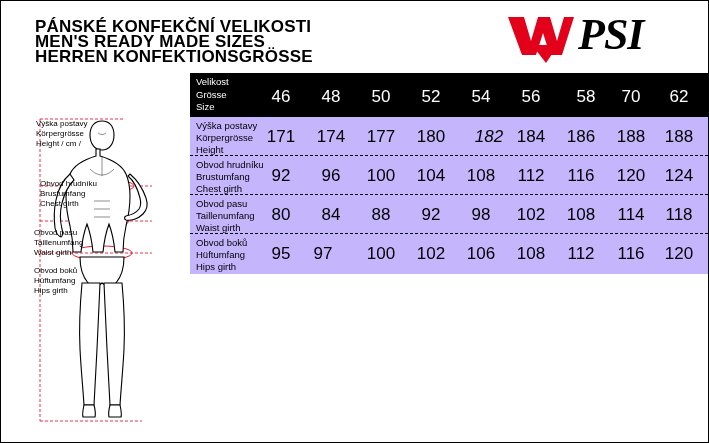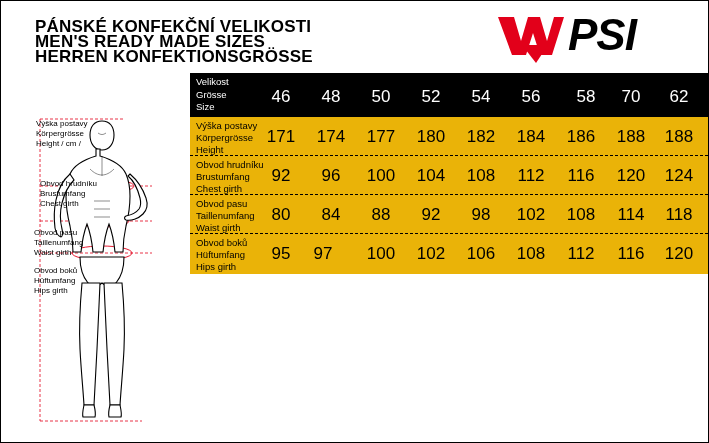--- a/index.html
+++ b/index.html
@@ -36,24 +36,25 @@
   #title-block div {
     font-size: 17px;
     font-weight: bold;
     letter-spacing: 0.2px;
     color: #000000;
     white-space: nowrap;
   }
   
   #logo {
     position: absolute;
-    right: 22px;
+    right: 12px;
     top: 14px;
     width: 190px;
     height: 48px;
+    font-family: Liberation Serif, serif;
   }
   #logo .wmark {
     position: absolute;
     left: 0;
     top: 0;
   }
   #logo .psitext {
     position: absolute;
     left: 72px;
     top: -2px;
@@ -64,21 +65,21 @@
     color: #000000;
     line-height: 44px;
   }
   
   #table {
     position: absolute;
     left: 189px;
     top: 72px;
     width: 518px;
     height: 201px;
-    background: #eab308;
+    background: #c4b5fd;
   }
   #thead {
     position: absolute;
     left: 0;
     top: 0;
     width: 518px;
     height: 44px;
     background: #000000;
     color: #ffffff;
   }
@@ -265,21 +266,21 @@
     <div class="rowgroup" style="top:44px;">
       <div class="rowlabel">
         <div>Výška postavy</div>
         <div>Körpergrösse</div>
         <div>Height</div>
       </div>
       <div class="cell" style="left:68px;">171</div>
       <div class="cell" style="left:118px;">174</div>
       <div class="cell" style="left:168px;">177</div>
       <div class="cell" style="left:218px;">180</div>
-      <div class="cell" style="left:268px;">182</div>
+      <div class="cell" style="left:276px;font-style:italic;">182</div>
       <div class="cell" style="left:318px;">184</div>
       <div class="cell" style="left:368px;">186</div>
       <div class="cell" style="left:418px;">188</div>
       <div class="cell" style="left:466px;">188</div>
     </div>
 
     <div class="rowgroup" style="top:83px;">
       <div class="rowlabel">
         <div>Obvod hrudníku</div>
         <div>Brustumfang</div>

